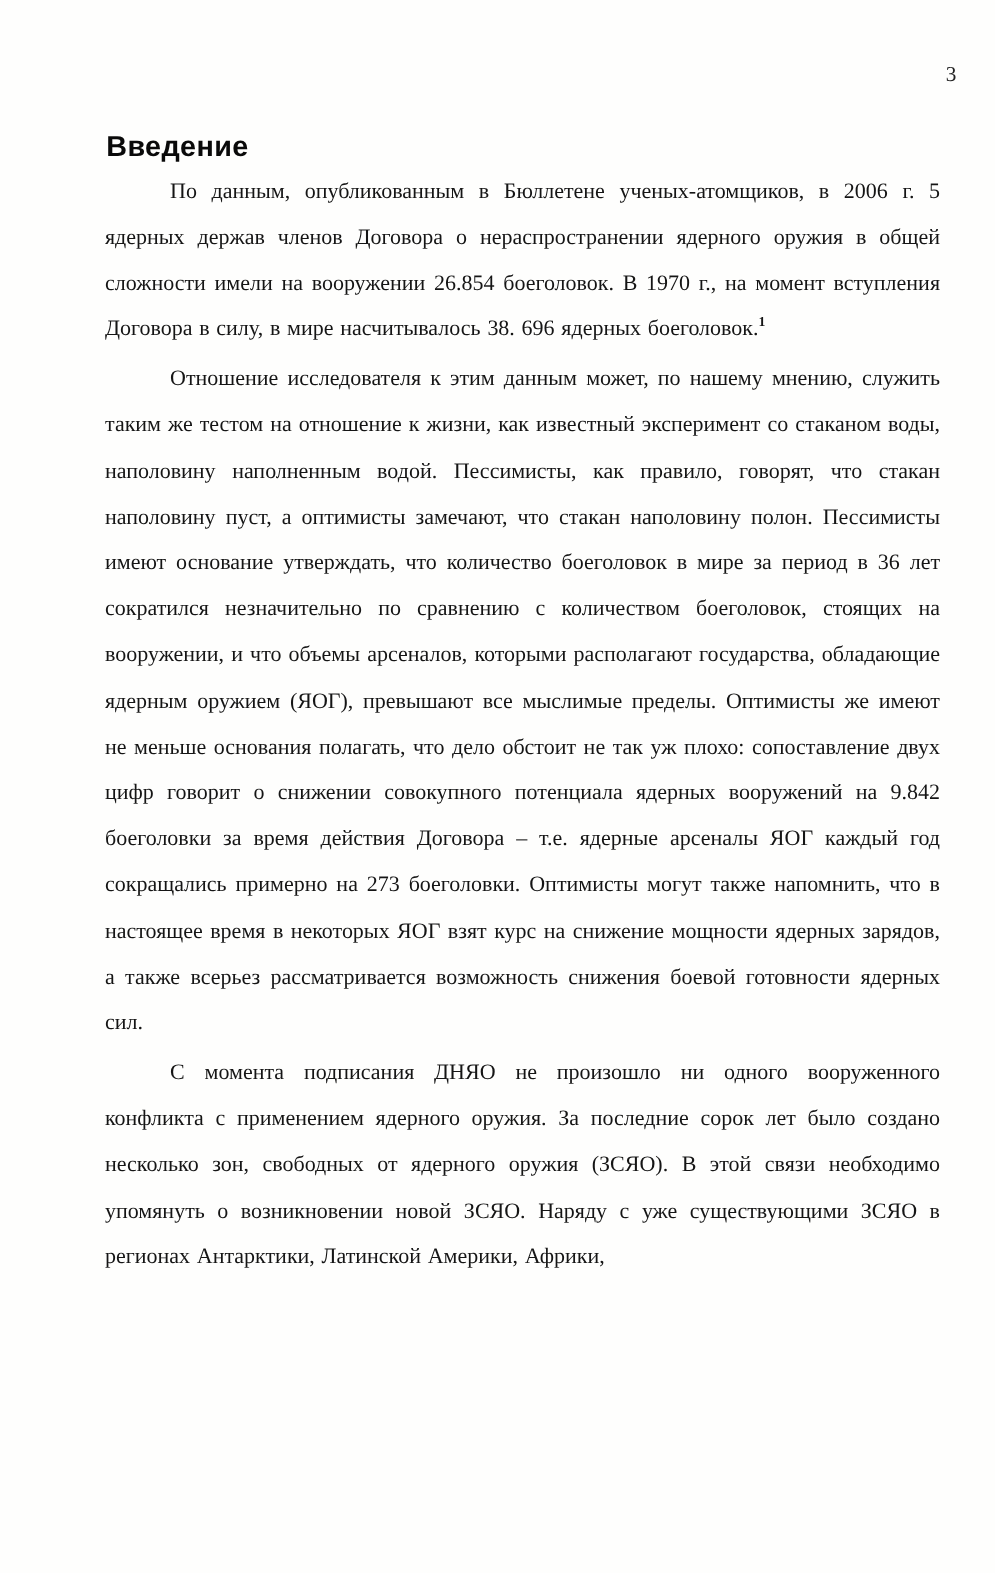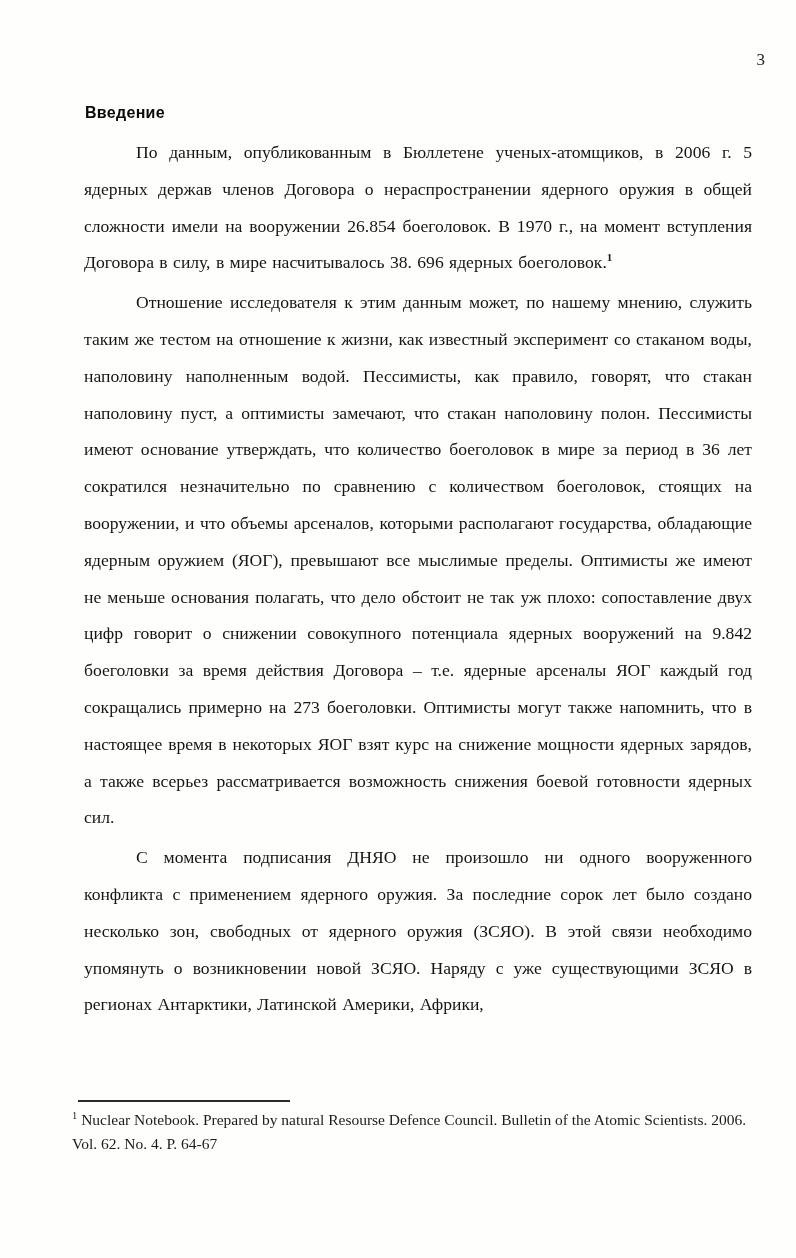--- a/index.html
+++ b/index.html
@@ -24,21 +24,21 @@
     font-family: "Liberation Serif", serif;
     color: #222;
   }
   .heading {
     position: absolute;
     top: 104px;
     left: 85px;
     margin: 0;
     font-family: "Liberation Sans", sans-serif;
     font-weight: bold;
-    font-size: 16px;
+    font-size: 23px;
     letter-spacing: 0.3px;
     color: #0a0a0a;
   }
   .body-text {
     position: absolute;
     top: 134px;
     left: 84px;
     width: 678px;
   }
   .para {
@@ -93,18 +93,14 @@
   <h1 class="heading">Введение</h1>
 
   <div class="body-text">
     <p class="para"><span>По данным, опубликованным в Бюллетене ученых-атомщиков, в 2006 г. 5 ядерных держав членов Договора о нераспространении ядерного оружия в общей сложности имели на вооружении 26.854 боеголовок. В 1970 г., на момент вступления Договора в силу, в мире насчитывалось 38. 696 ядерных боеголовок.</span><sup class="fnref">1</sup></p>
 
     <p class="para">Отношение исследователя к этим данным может, по нашему мнению, служить таким же тестом на отношение к жизни, как известный эксперимент со стаканом воды, наполовину наполненным водой. Пессимисты, как правило, говорят, что стакан наполовину пуст, а оптимисты замечают, что стакан наполовину полон. Пессимисты имеют основание утверждать, что количество боеголовок в мире за период в 36 лет сократился незначительно по сравнению с количеством боеголовок, стоящих на вооружении, и что объемы арсеналов, которыми располагают государства, обладающие ядерным оружием (ЯОГ), превышают все мыслимые пределы. Оптимисты же имеют не меньше основания полагать, что дело обстоит не так уж плохо: сопоставление двух цифр говорит о снижении совокупного потенциала ядерных вооружений на 9.842 боеголовки за время действия Договора – т.е. ядерные арсеналы ЯОГ каждый год сокращались примерно на 273 боеголовки. Оптимисты могут также напомнить, что в настоящее время в некоторых ЯОГ взят курс на снижение мощности ядерных зарядов, а также всерьез рассматривается возможность снижения боевой готовности ядерных сил.</p>
 
     <p class="para">С момента подписания ДНЯО не произошло ни одного вооруженного конфликта с применением ядерного оружия. За последние сорок лет было создано несколько зон, свободных от ядерного оружия (ЗСЯО). В этой связи необходимо упомянуть о возникновении новой ЗСЯО. Наряду с уже существующими ЗСЯО в регионах Антарктики, Латинской Америки, Африки,</p>
   </div>
 
-  <div class="footnote">
-    <div class="footnote-rule"></div>
-    <p class="fn-text"><sup>1</sup> <span>Nuclear Notebook. Prepared by natural Resourse Defence Council. Bulletin of the Atomic Scientists. 2006. Vol. 62. No. 4. P. 64-67</span></p>
-  </div>
 
 </div>
 
 </body></html>

